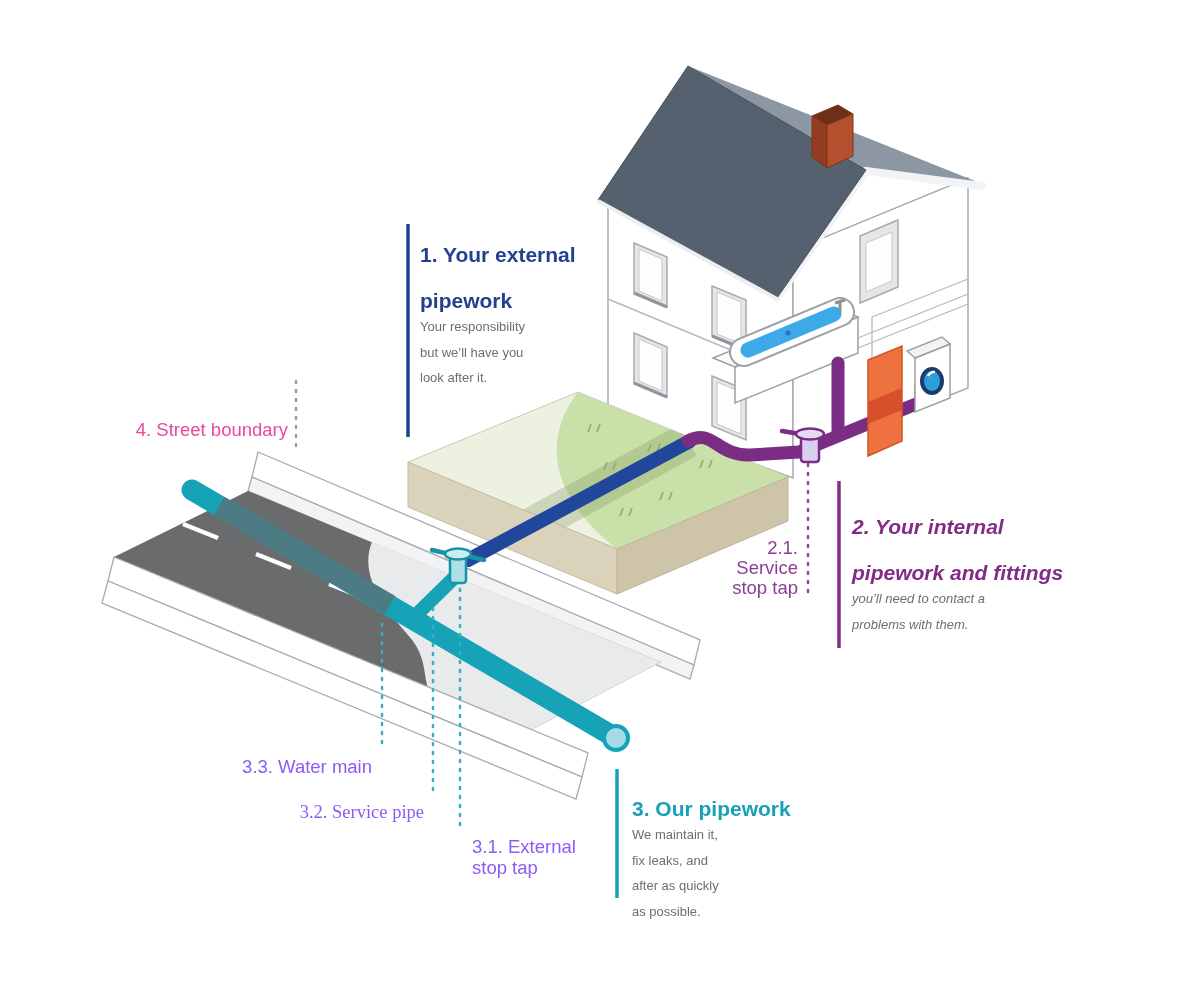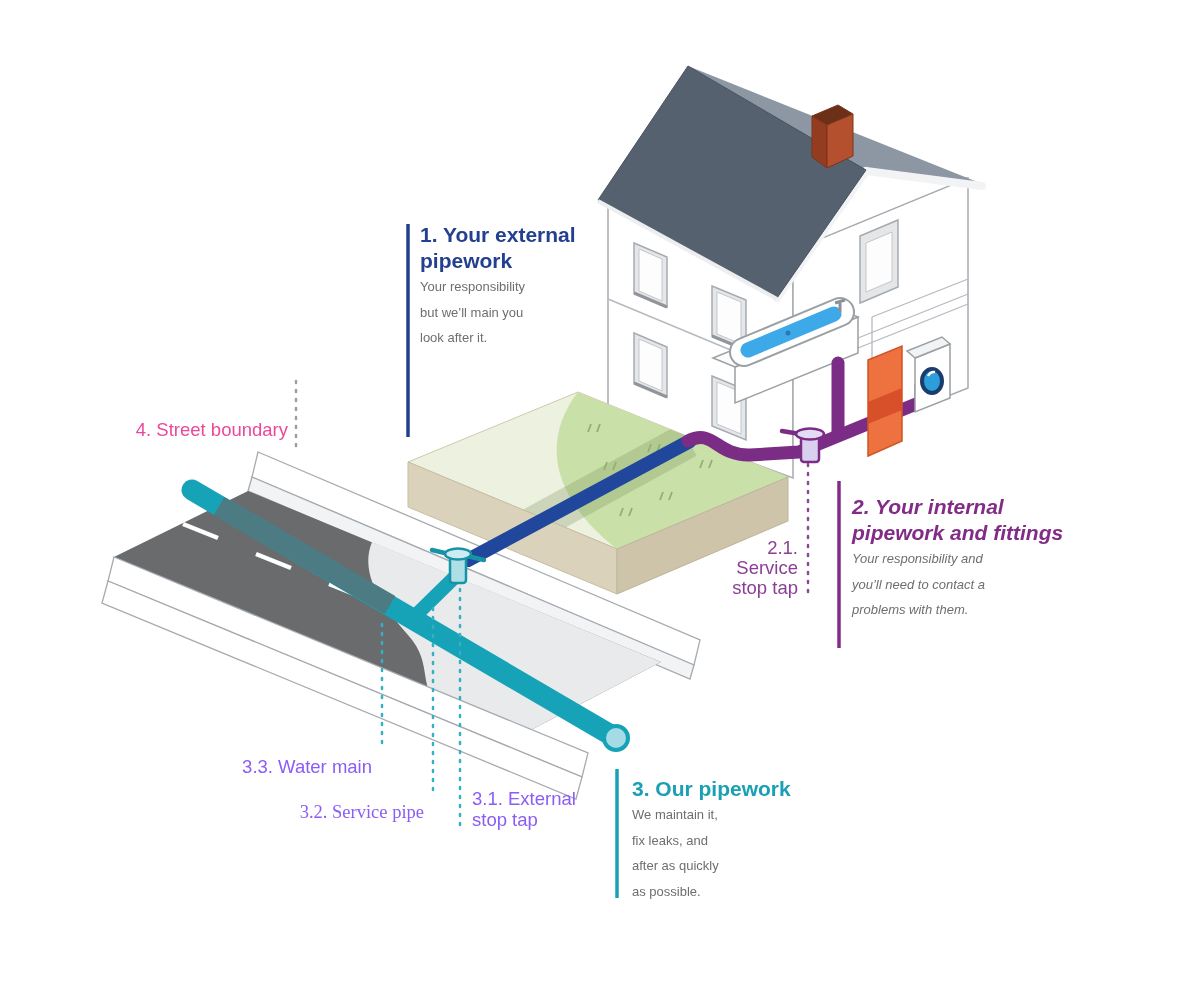--- a/index.html
+++ b/index.html
@@ -1,20 +1,20 @@
 <!DOCTYPE html>
 <html><head>
 <meta charset="utf-8">
 <style>
   html,body{margin:0;padding:0;background:#ffffff;}
   #stage{position:relative;width:1200px;height:991px;background:#ffffff;overflow:hidden;
          font-family:"Liberation Sans","DejaVu Sans",sans-serif;}
   #scene{position:absolute;left:0;top:0;}
   .txt{position:absolute;white-space:nowrap;}
-  .sec-title{font-weight:bold;font-size:21px;line-height:26px;}
+  .sec-title{font-weight:bold;font-size:21px;line-height:26px;margin-top:20px;}
   .sec-body{font-size:13px;line-height:25.5px;color:#6d6e71;}
   .lbl{font-size:18.5px;line-height:21px;}
   .lbl-gray{color:#ec4899;margin-top:48px;}
   .lbl-teal{color:#8b5cf6;}
   .lbl-purple{color:#8b3f94;}
   .navy{color:#233f8f;}
   .purple{color:#822c87;}
   .teal{color:#1aa0b4;}
   .right{text-align:right;}
 </style>
@@ -170,47 +170,46 @@
     <path d="M408,224 V437" stroke="#233f8f" stroke-width="3.5"></path>
     <path d="M839,481 V648" stroke="#822c87" stroke-width="3.5"></path>
     <path d="M617,769 V898" stroke="#1aa0b4" stroke-width="3.5"></path>
   </g>
 </svg>
 
 <div class="txt" style="left:420px;top:222px;">
   <div class="sec-title navy">1. Your external</div>
   <div class="sec-title navy">pipework</div>
   <div class="sec-body">Your responsibility</div>
-  <div class="sec-body">but we’ll main you</div>
+  <div class="sec-body">but we’ll have you</div>
   <div class="sec-body">look after it.</div>
 </div>
 
 <div class="txt" style="left:852px;top:494px;font-style:italic;">
   <div class="sec-title purple">2. Your internal</div>
   <div class="sec-title purple">pipework and fittings</div>
-  <div class="sec-body">Your responsibility and</div>
   <div class="sec-body">you’ll need to contact a</div>
   <div class="sec-body">problems with them.</div>
 </div>
 
 <div class="txt" style="left:632px;top:776px;">
   <div class="sec-title teal">3. Our pipework</div>
   <div class="sec-body">We maintain it,</div>
   <div class="sec-body">fix leaks, and</div>
   <div class="sec-body">after as quickly</div>
   <div class="sec-body">as possible.</div>
 </div>
 
 <div class="txt lbl lbl-gray right" style="left:96px;top:371px;width:192px;">4. Street boundary</div>
 
 <div class="txt lbl lbl-teal right" style="left:196px;top:756px;width:176px;">3.3. Water main</div>
 
 <div class="txt lbl lbl-teal right" style="left:246px;top:802px;width:178px;font-family:Liberation Serif, serif;">3.2. Service pipe</div>
 
-<div class="txt lbl lbl-teal" style="left:472px;top:788px;">
+<div class="txt lbl lbl-teal" style="left:472px;top:836px;">
   <div>3.1. External</div>
   <div>stop tap</div>
 </div>
 
 <div class="txt lbl lbl-purple right" style="left:700px;top:538px;width:98px;line-height:20px;">
   <div>2.1.</div>
   <div>Service</div>
   <div>stop tap</div>
 </div>
 

